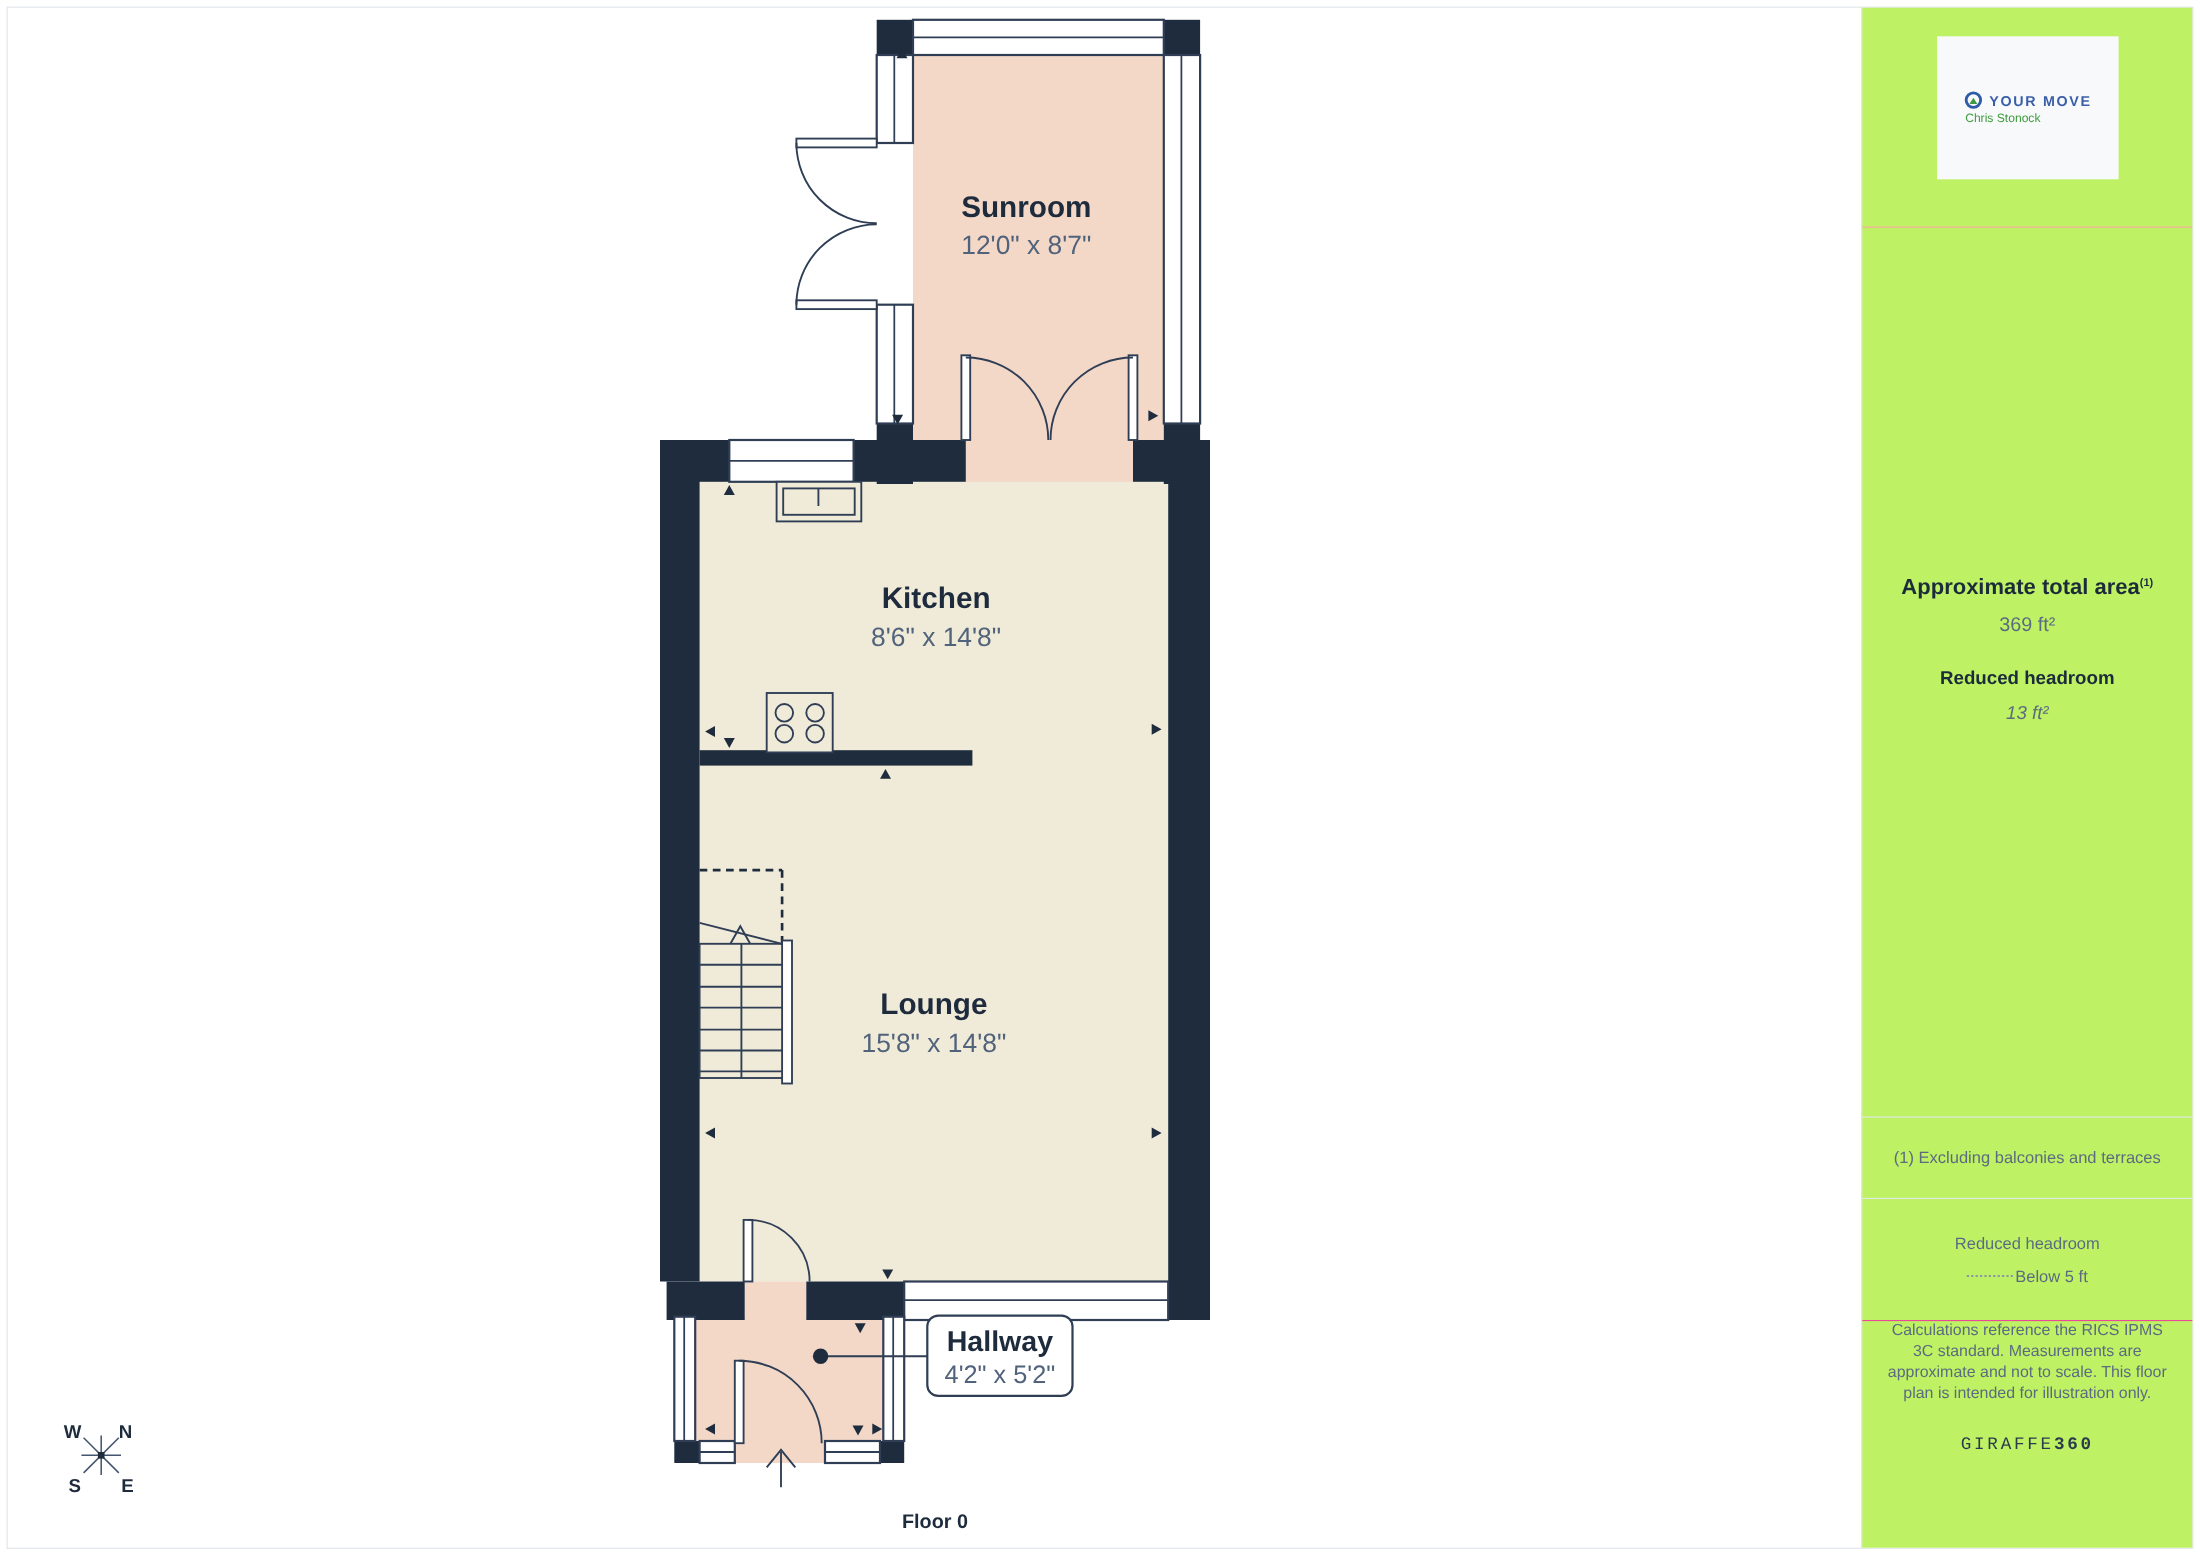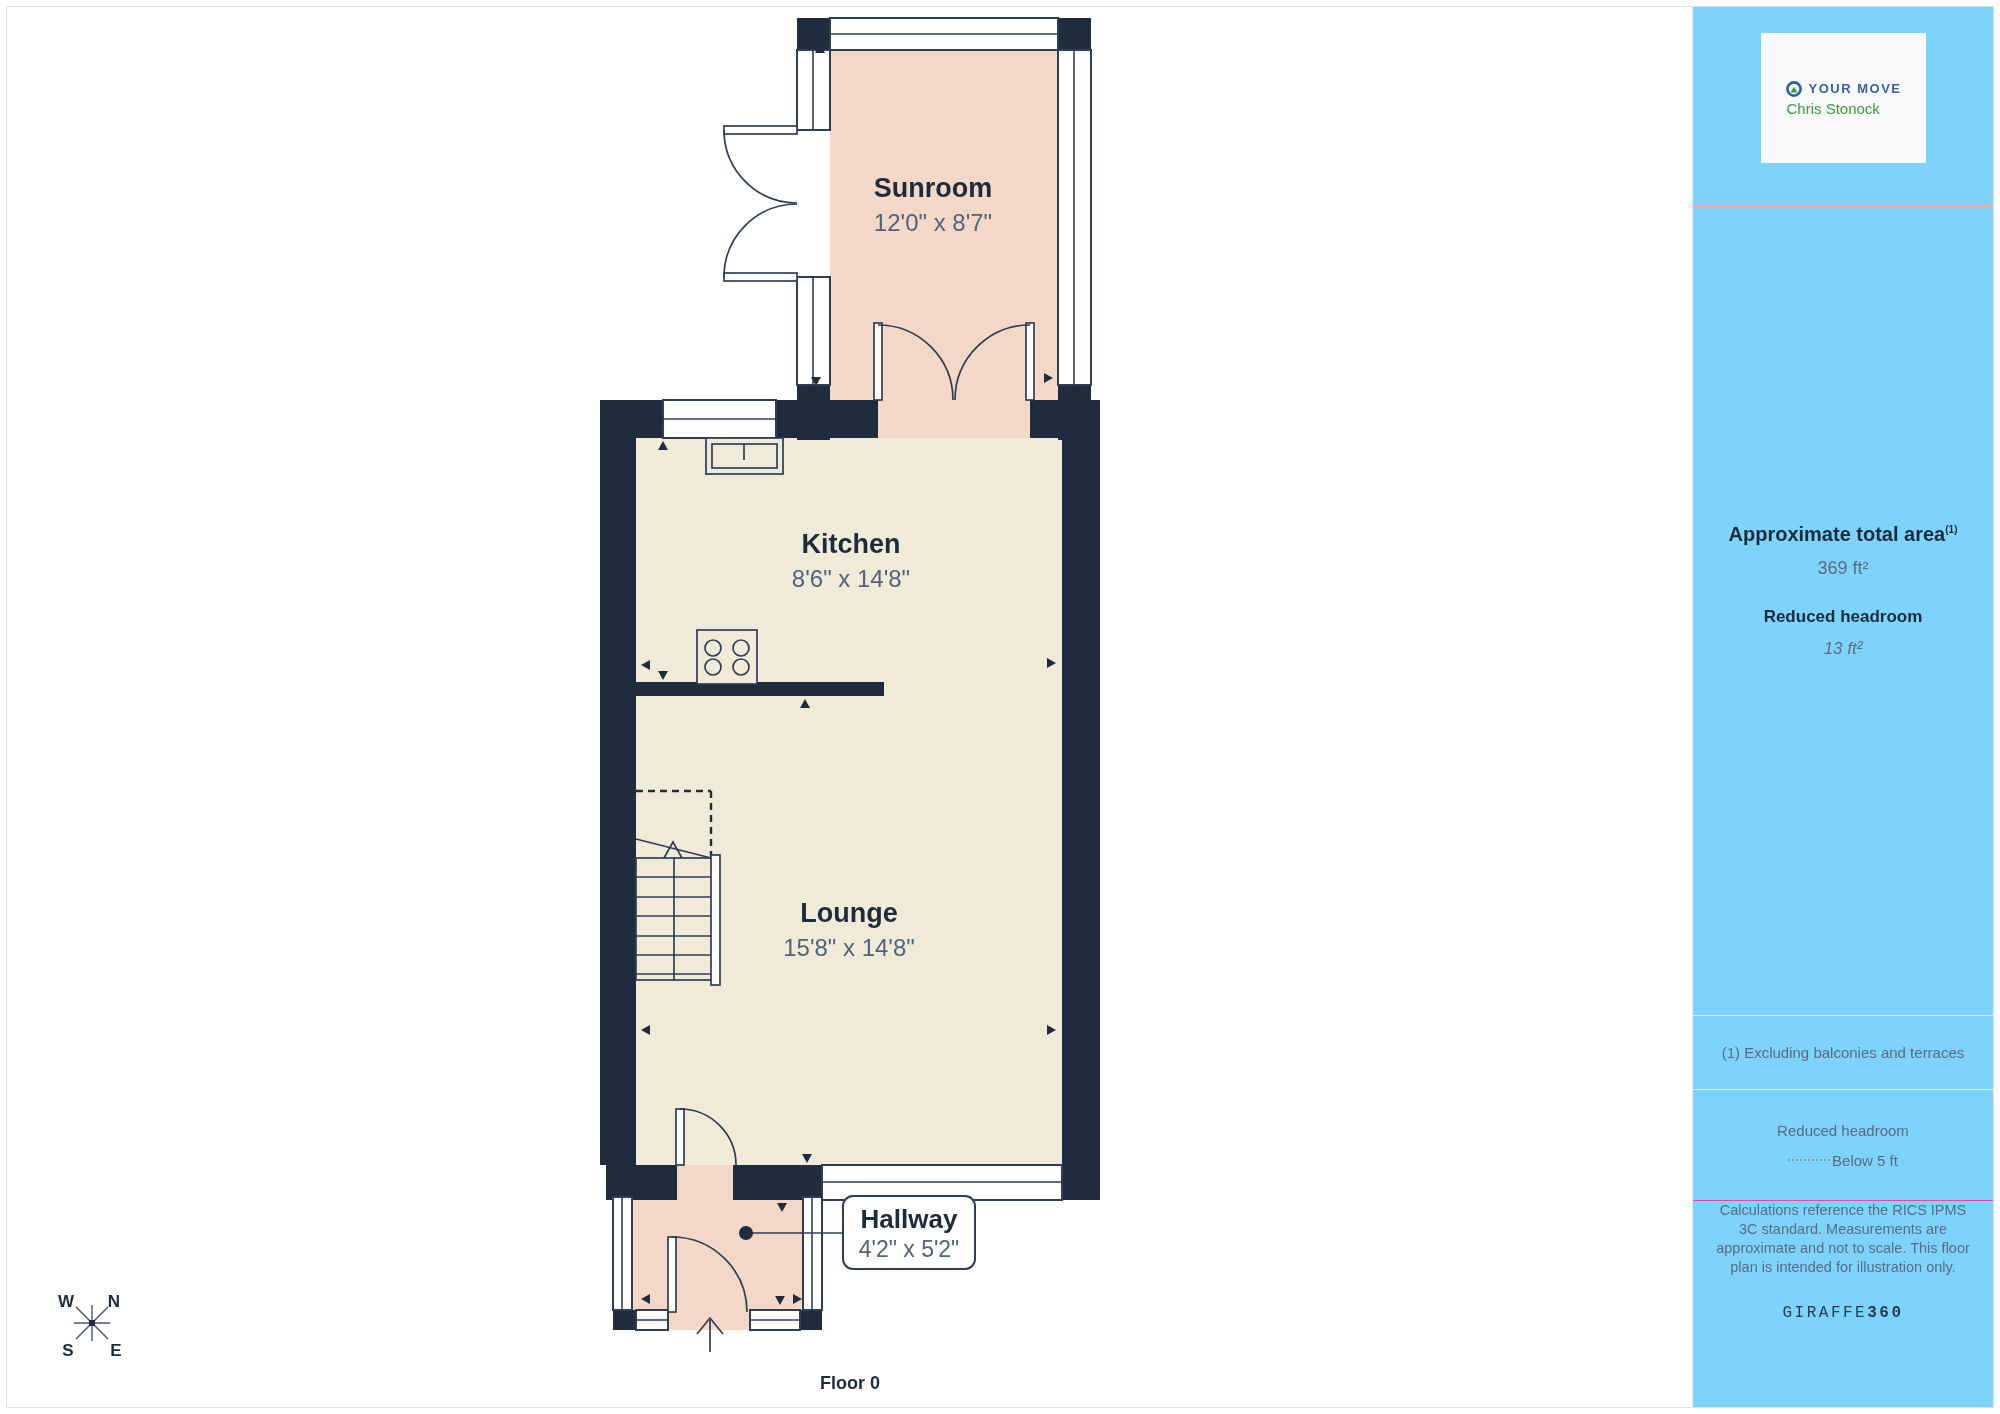--- a/index.html
+++ b/index.html
@@ -1,27 +1,27 @@
 <!DOCTYPE html>
 <html><head>
 <meta charset="utf-8">
 <style>
   html,body{margin:0;padding:0;background:#ffffff;}
   body{width:2000px;height:1414px;font-family:"Liberation Sans",sans-serif;position:relative;overflow:hidden;}
   .frame{position:absolute;inset:6px;border:1px solid #dfe3e8;pointer-events:none;}
   #plan-svg{position:absolute;left:0;top:0;}
 
   
-  .sidebar{position:absolute;left:1692px;top:7px;bottom:7px;width:300px;border-left:1px solid #e4e7ec;background:#7dd3fc;}
+  .sidebar{position:absolute;left:1692px;top:7px;bottom:7px;width:300px;border-left:1px solid #e4e7ec;background:#bef264;}
   .sb-section{box-sizing:border-box;width:100%;display:flex;flex-direction:column;align-items:center;}
   .sb-logo{height:199px;justify-content:flex-start;}
   .logo-box{margin-top:26px;width:165px;height:130px;background:#f8f9fa;display:flex;flex-direction:column;align-items:center;justify-content:center;}
   .logo-row{display:flex;align-items:center;gap:6px;}
   .logo-brand{color:#3a5fa8;font-size:13px;font-weight:600;letter-spacing:1.5px;}
-  .logo-agent{color:#3f9b3f;font-size:15px;margin-top:2px;padding-left:26px;align-self:flex-start;}
+  .logo-agent{color:#3f9b3f;font-size:11px;margin-top:2px;padding-left:26px;align-self:flex-start;}
   .sb-main{height:809px;border-top:1px solid #fca5a5;justify-content:center;padding-bottom:40px;}
   .sb-title{font-size:20px;font-weight:700;color:#1c2b3a;}
   .sb-title sup{font-size:10px;font-weight:700;}
   .sb-value{font-size:18px;color:#5c6b80;margin-top:12px;}
   .sb-sub{font-size:17px;font-weight:700;color:#1c2b3a;margin-top:28px;}
   .sb-subvalue{font-size:17px;color:#5c6b80;margin-top:12px;font-style:italic;}
   .sb-footnote{height:74px;border-top:1px solid #e4e7ec;justify-content:center;}
   .sb-footnote div{font-size:15px;color:#5c6b80;}
   .sb-legend{height:111px;border-top:1px solid #e4e7ec;justify-content:center;gap:13px;}
   .sb-legend .lg-title{font-size:15px;color:#5c6b80;}

